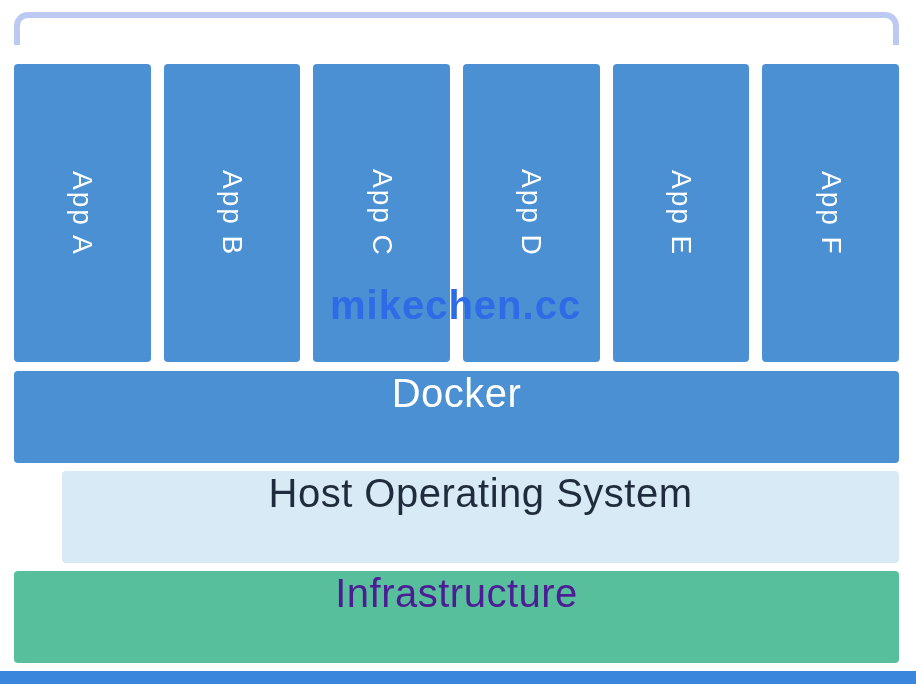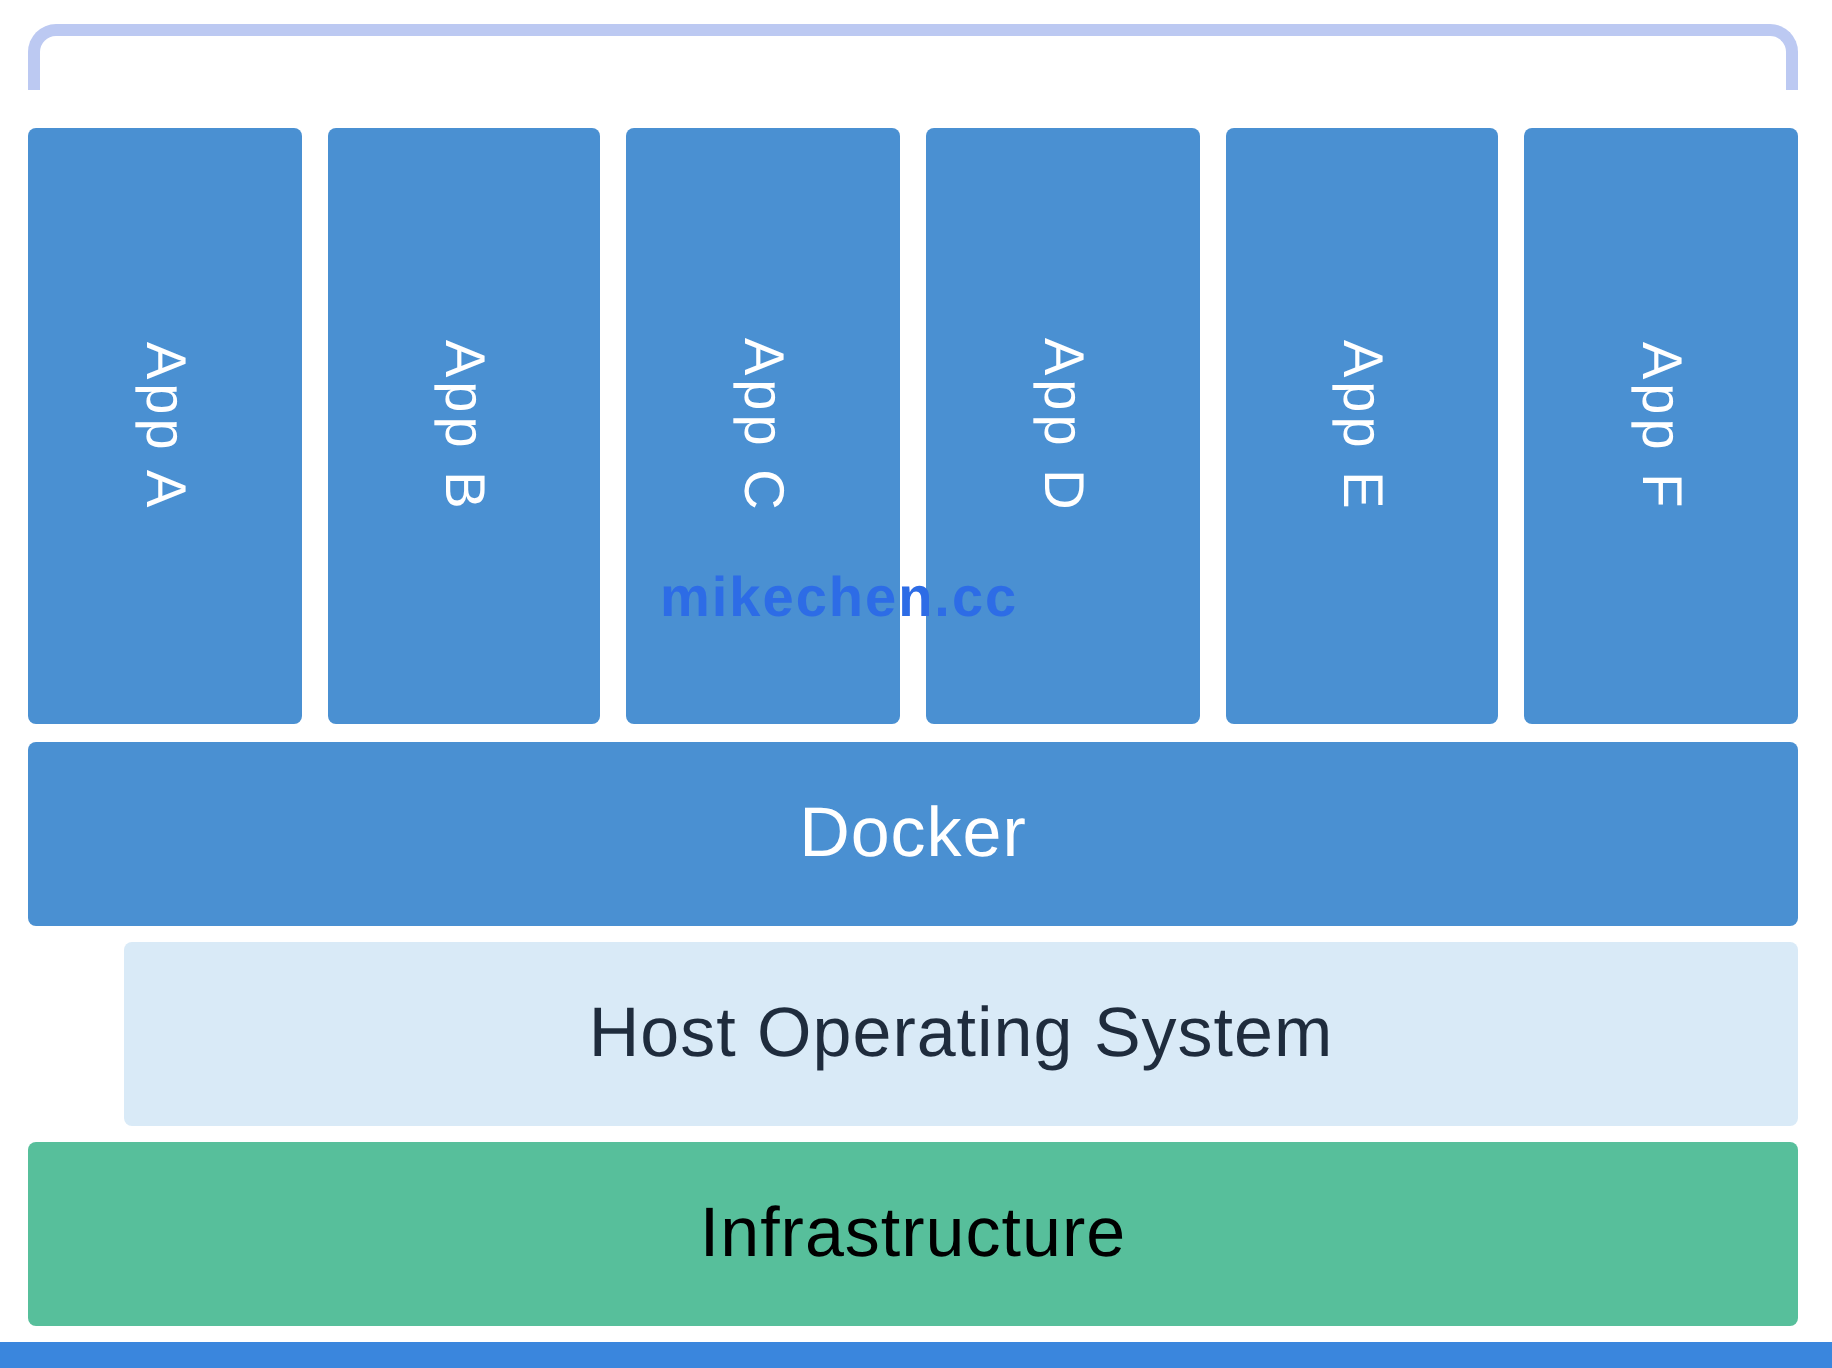--- a/index.html
+++ b/index.html
@@ -56,58 +56,58 @@
   }
 
   
   .layer {
     position: absolute;
     left: 14px;
     right: 17px;
     height: 92px;
     border-radius: 4px;
     display: flex;
-    align-items: center;
+    align-items: flex-start;
     justify-content: center;
-    font-size: 35px;
+    font-size: 40px;
     letter-spacing: 0.5px;
   }
   .layer-docker {
     top: 371px;
     background: var(--docker-blue, #4a90d2);
     color: #ffffff;
   }
   .layer-host-os {
     top: 471px;
     background: var(--host-os-bg, #d9eaf7);
     color: var(--host-os-text, #1f2c3d);
     margin-left: 48px;
   }
   .layer-infrastructure {
     top: 571px;
     background: var(--infrastructure-green, #57bf9b);
-    color: #000000;
+    color: #4c1d95;
   }
 
   
   .bottom-strip {
     position: absolute;
     left: 0;
     right: 0;
     bottom: 0;
     height: 13px;
     background: var(--bottom-strip, #3a86dd);
   }
 
   
   .watermark {
     position: absolute;
     top: 283px;
     left: 330px;
-    font-size: 28px;
+    font-size: 40px;
     font-weight: 700;
     color: var(--watermark-blue, #2d6ce6);
     white-space: nowrap;
     letter-spacing: 1px;
   }
 </style>
 </head>
 <body>
 
 <div class="canvas">

